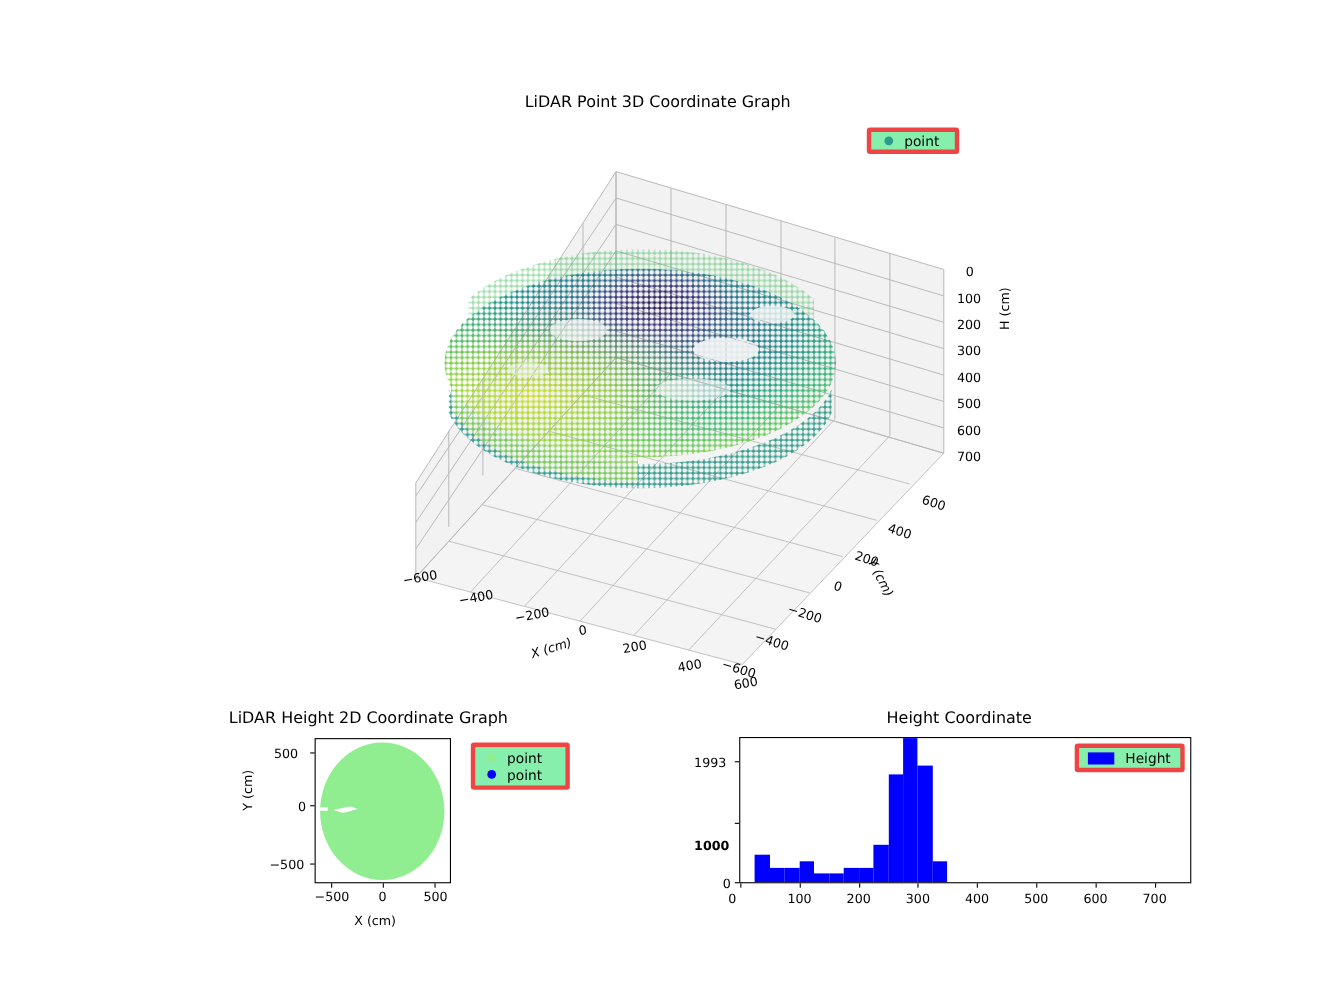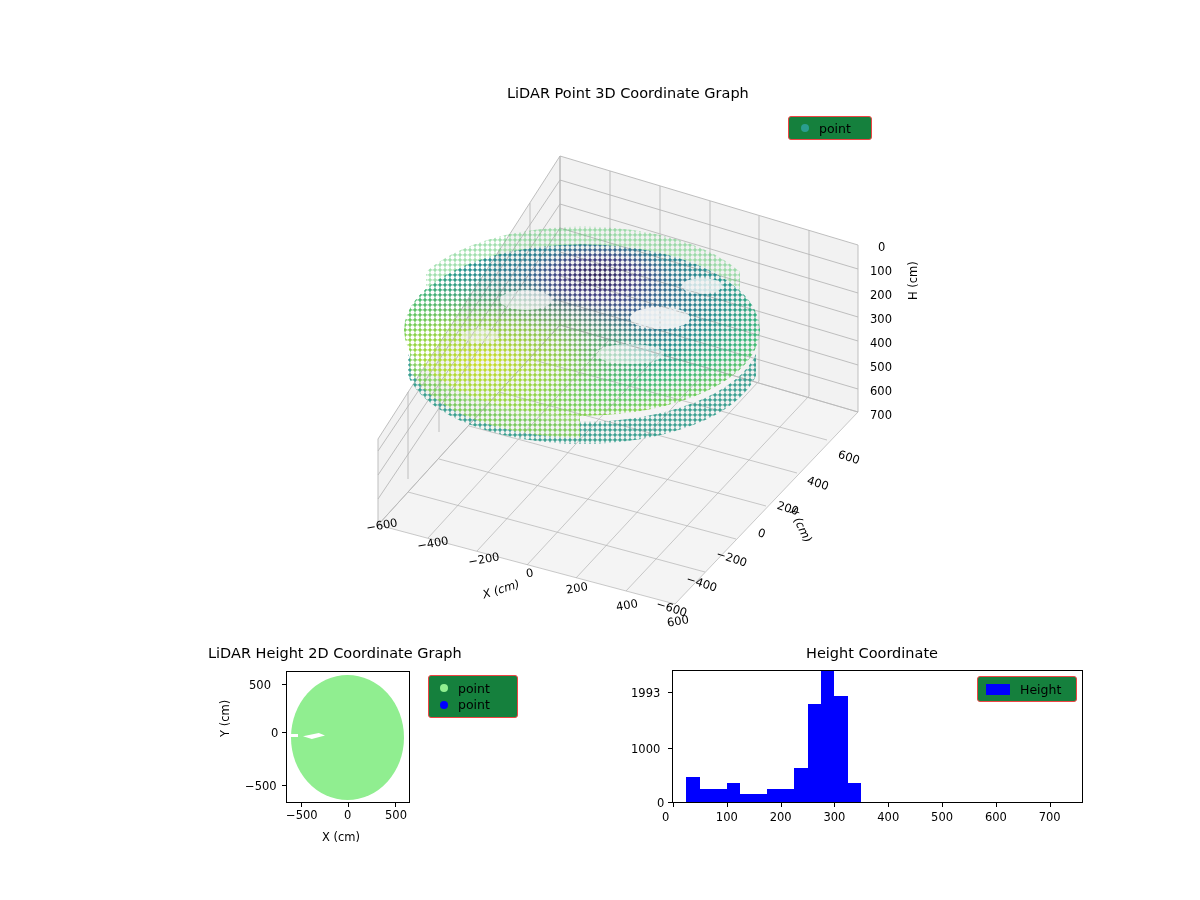--- a/index.html
+++ b/index.html
@@ -2,27 +2,27 @@
 <html><head>
 <meta charset="utf-8">
 <title>LiDAR Point Visualization</title>
 <style>
   html,body{margin:0;padding:0;background:#ffffff;}
   body{width:1200px;height:900px;position:relative;overflow:hidden;
        font-family:"DejaVu Sans","Liberation Sans",sans-serif;color:#000;}
   .abs{position:absolute;}
 
   
-  .title3d{font-size:14.5px;color:#000;white-space:nowrap;margin-left:30px;}
+  .title3d{font-size:14.5px;color:#000;white-space:nowrap;}
   .subtitle{font-size:14.5px;color:#000;white-space:nowrap;}
   .tick{font-size:11.5px;color:#000;white-space:nowrap;}
   .axlabel{font-size:11.5px;color:#000;white-space:nowrap;}
 
   
-  .legend{position:absolute;background:#15803d;border:1px solid #ef4444;border-radius:3px;
+  .legend{position:absolute;background:#86efac;border:4px solid #ef4444;border-radius:3px;
           display:flex;flex-direction:column;justify-content:center;
           box-sizing:border-box;padding:4px 8px;}
   .legend-row{display:flex;align-items:center;gap:10px;height:18px;}
   .legend-dot{width:8px;height:8px;border-radius:50%;flex:0 0 auto;}
   .legend-swatch{width:24px;height:11px;flex:0 0 auto;}
   .legend-text{font-size:12.5px;color:#000;white-space:nowrap;}
 
   
   #ax3d{left:330px;top:140px;width:560px;height:480px;}
   #ax3d svg{position:absolute;left:0;top:0;}
@@ -247,21 +247,21 @@
       <div class="hbar" style="left: 107.632px; width: 13.4539px; height: 12.5542px; background: rgb(0, 0, 255);"></div>
       <div class="hbar" style="left: 121.086px; width: 13.4539px; height: 33.8417px; background: rgb(0, 0, 255);"></div>
       <div class="hbar" style="left: 134.539px; width: 13.4539px; height: 98.25px; background: rgb(0, 0, 255);"></div>
       <div class="hbar" style="left: 147.993px; width: 13.4539px; height: 131px; background: rgb(0, 0, 255);"></div>
       <div class="hbar" style="left: 161.447px; width: 13.4539px; height: 106.438px; background: rgb(0, 0, 255);"></div>
       <div class="hbar" style="left: 174.901px; width: 13.4539px; height: 19.1042px; background: rgb(0, 0, 255);"></div>
     </div>
 </div>
 
 <div class="abs tick" style="left:631px;top:686px;">1993</div>
-<div class="abs tick" style="left:631px;top:742px;">1000</div>
+<div class="abs tick" style="left:631px;top:762px;font-weight:bold;">1000</div>
 <div class="abs tick" style="left:657px;top:796px;">0</div>
 <div class="abs tickmark" style="left:668px;top:692px;width:4px;height:1px;"></div>
 <div class="abs tickmark" style="left:668px;top:748px;width:4px;height:1px;"></div>
 <div class="abs tickmark" style="left:668px;top:802px;width:4px;height:1px;"></div>
 
 <div class="abs" id="hist-xticks">
     <div class="abs tickmark" style="left: 673px; top: 803px; width: 1px; height: 4px;"></div>
     <div class="abs tick" style="left: 662px; top: 810px;">0</div>
     <div class="abs tickmark" style="left: 726.816px; top: 803px; width: 1px; height: 4px;"></div>
     <div class="abs tick" style="left: 715.816px; top: 810px;">100</div>

